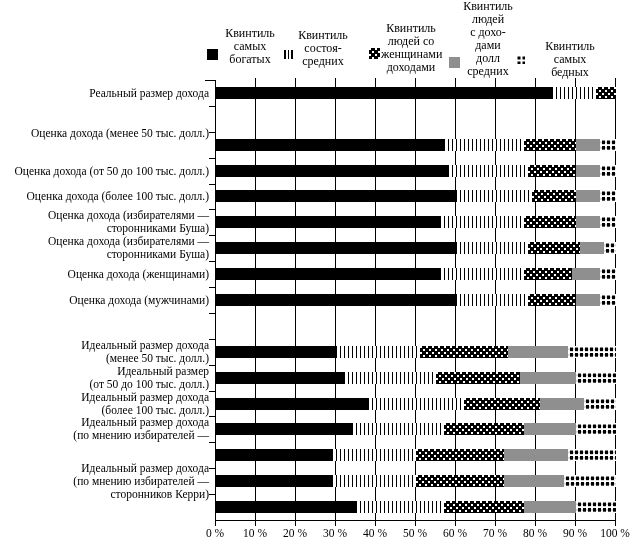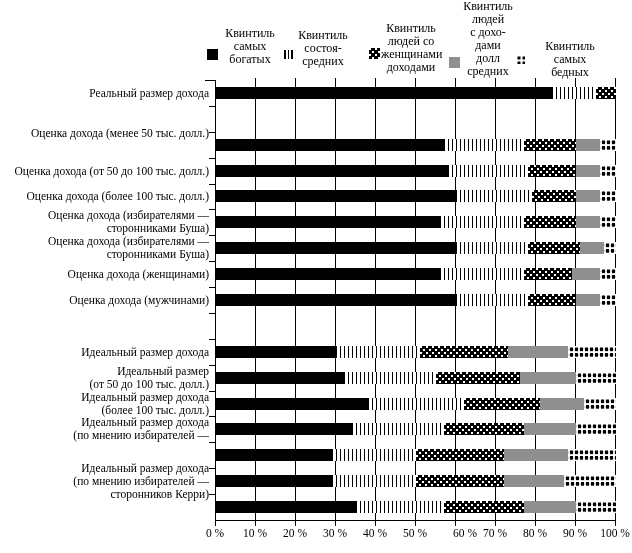--- a/index.html
+++ b/index.html
@@ -256,20 +256,21 @@
         <span>сторонниками Буша)</span>
       </div>
       <div class="rowlabel" style="top: 274.118px;">
         <span>Оценка дохода (женщинами)</span>
       </div>
       <div class="rowlabel" style="top: 300px;">
         <span>Оценка дохода (мужчинами)</span>
       </div>
       <div class="rowlabel" style="top: 351.765px;">
         <span>Идеальный размер дохода</span>
+        <span>(менее 50 тыс. долл.)</span>
       </div>
       <div class="rowlabel" style="top: 377.647px;">
         <span>Идеальный размер</span>
         <span>(от 50 до 100 тыс. долл.)</span>
       </div>
       <div class="rowlabel" style="top: 403.529px;">
         <span>Идеальный размер дохода</span>
         <span>(более 100 тыс. долл.)</span>
       </div>
       <div class="rowlabel" style="top: 429.412px;">
@@ -282,20 +283,20 @@
         <span>сторонников Керри)</span>
       </div>
     </div>
   <div id="xlabels">
       <span class="xlabel" style="left: 215px;">0 %</span>
       <span class="xlabel" style="left: 255px;">10 %</span>
       <span class="xlabel" style="left: 295px;">20 %</span>
       <span class="xlabel" style="left: 335px;">30 %</span>
       <span class="xlabel" style="left: 375px;">40 %</span>
       <span class="xlabel" style="left: 415px;">50 %</span>
-      <span class="xlabel" style="left: 455px; text-align: right;">60 %</span>
+      <span class="xlabel" style="left: 455px;">60 %</span>
       <span class="xlabel" style="left: 495px;">70 %</span>
       <span class="xlabel" style="left: 535px;">80 %</span>
       <span class="xlabel" style="left: 575px;">90 %</span>
       <span class="xlabel" style="left: 615px;">100 %</span>
     </div>
 
 </div>
 
 </body></html>

